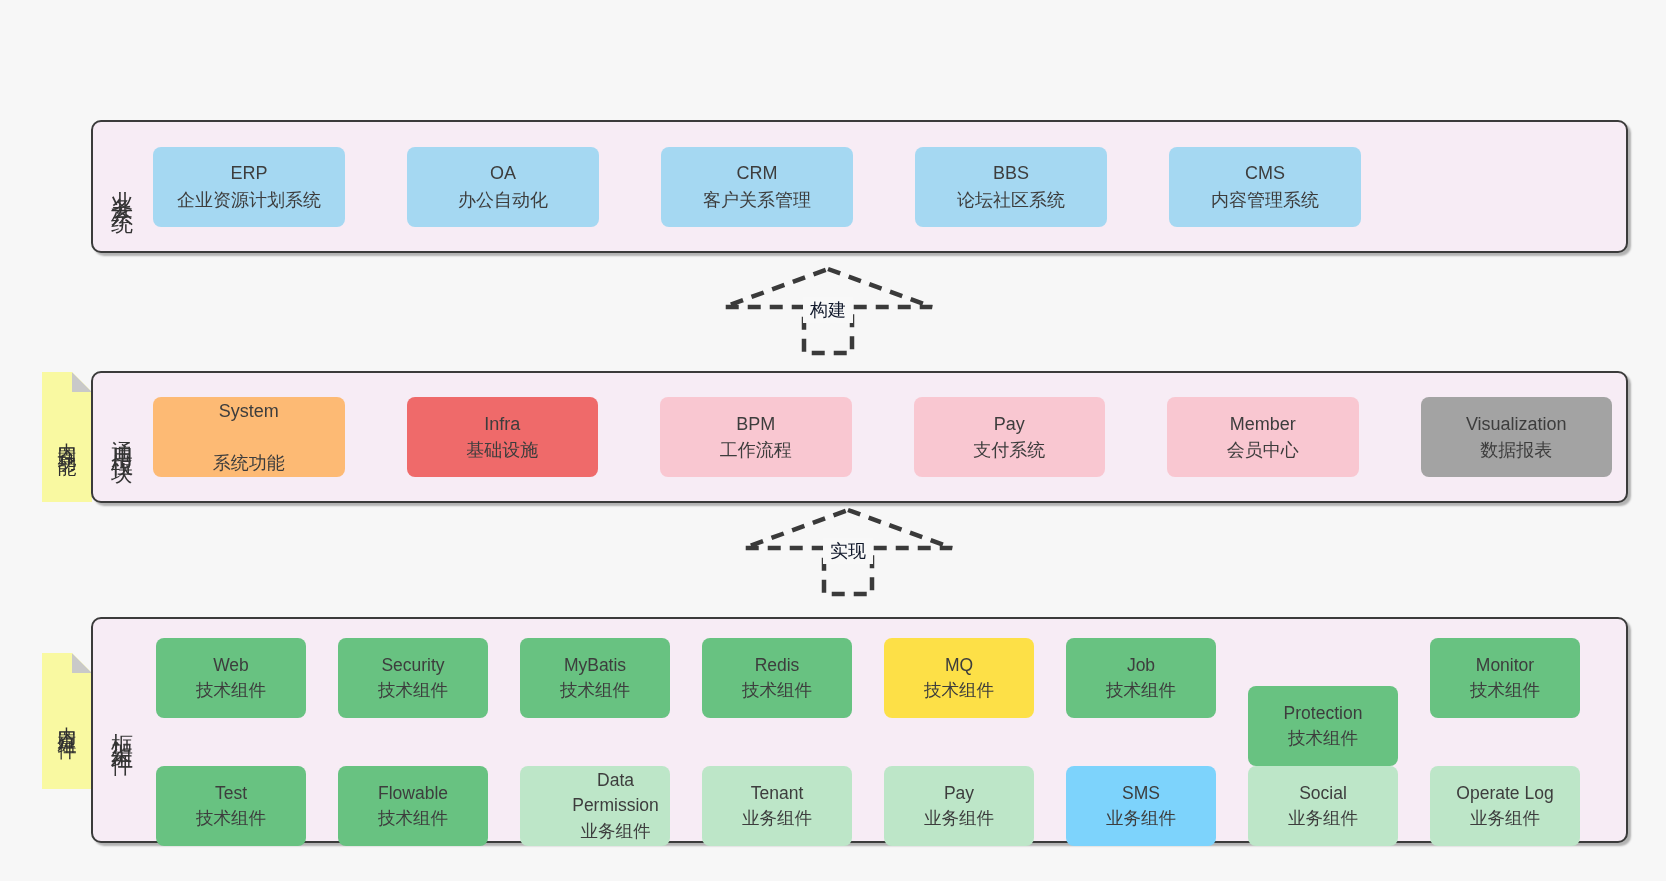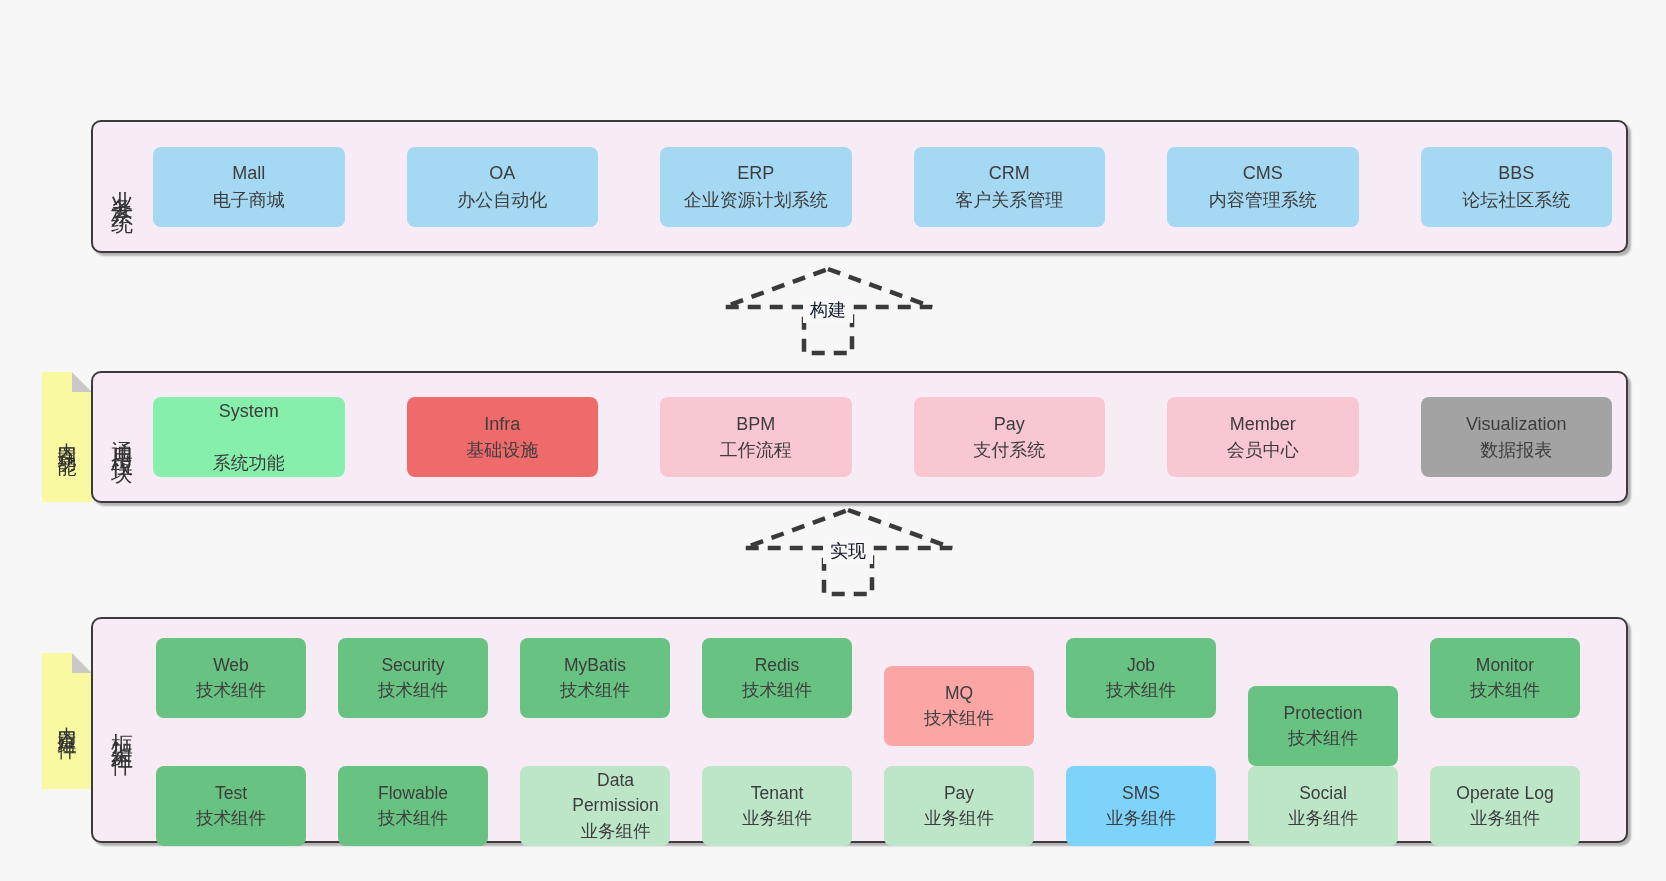--- a/index.html
+++ b/index.html
@@ -89,57 +89,53 @@
 </div>
 <div class="sticky" id="sticky-components">
   <div class="fold"></div>
   <span class="v-label">内置组件</span>
 </div>
 
 <section class="layer" id="layer-business">
   <div class="layer-label">业务系统</div>
   <div class="boxes" id="boxes-business">
       <div class="box" style="background: rgb(165, 216, 242);">
-        <div class="en">Mall</div>
-        <div class="zh">电子商城</div>
+        <div class="en">ERP</div>
+        <div class="zh">企业资源计划系统</div>
       </div>
       <div class="box" style="background: rgb(165, 216, 242);">
         <div class="en">OA</div>
         <div class="zh">办公自动化</div>
       </div>
       <div class="box" style="background: rgb(165, 216, 242);">
-        <div class="en">ERP</div>
-        <div class="zh">企业资源计划系统</div>
-      </div>
-      <div class="box" style="background: rgb(165, 216, 242);">
         <div class="en">CRM</div>
         <div class="zh">客户关系管理</div>
       </div>
       <div class="box" style="background: rgb(165, 216, 242);">
+        <div class="en">BBS</div>
+        <div class="zh">论坛社区系统</div>
+      </div>
+      <div class="box" style="background: rgb(165, 216, 242);">
         <div class="en">CMS</div>
         <div class="zh">内容管理系统</div>
-      </div>
-      <div class="box" style="background: rgb(165, 216, 242);">
-        <div class="en">BBS</div>
-        <div class="zh">论坛社区系统</div>
       </div>
     </div>
 </section>
 
 <div class="arrow" id="arrow-build">
   <svg viewBox="0 0 220 96">
     <path class="arrow-path" d="M110 6 L214 44 L134 44 L134 90 L86 90 L86 44 L6 44 Z"></path>
   </svg>
   <span class="arrow-label">构建</span>
 </div>
 
 <section class="layer" id="layer-modules">
   <div class="layer-label">通用模块</div>
   <div class="boxes" id="boxes-modules">
-      <div class="box" style="background: #86efac; gap: 25px;">
+      <div class="box" style="background: #fdba74; gap: 25px;">
         <div class="en">System</div>
         <div class="zh">系统功能</div>
       </div>
       <div class="box" style="background: rgb(239, 106, 106);">
         <div class="en">Infra</div>
         <div class="zh">基础设施</div>
       </div>
       <div class="box" style="background: rgb(249, 199, 209);">
         <div class="en">BPM</div>
         <div class="zh">工作流程</div>
@@ -179,21 +175,21 @@
           <div class="zh">技术组件</div>
         </div>
         <div class="box" style="background: rgb(104, 194, 129);">
           <div class="en">MyBatis</div>
           <div class="zh">技术组件</div>
         </div>
         <div class="box" style="background: rgb(104, 194, 129);">
           <div class="en">Redis</div>
           <div class="zh">技术组件</div>
         </div>
-        <div class="box" style="background: #fca5a5; margin-top: 28px;">
+        <div class="box" style="background: #fde047;">
           <div class="en">MQ</div>
           <div class="zh">技术组件</div>
         </div>
         <div class="box" style="background: rgb(104, 194, 129);">
           <div class="en">Job</div>
           <div class="zh">技术组件</div>
         </div>
         <div class="box" style="background: rgb(104, 194, 129); margin-top: 48px;">
           <div class="en">Protection</div>
           <div class="zh">技术组件</div>

